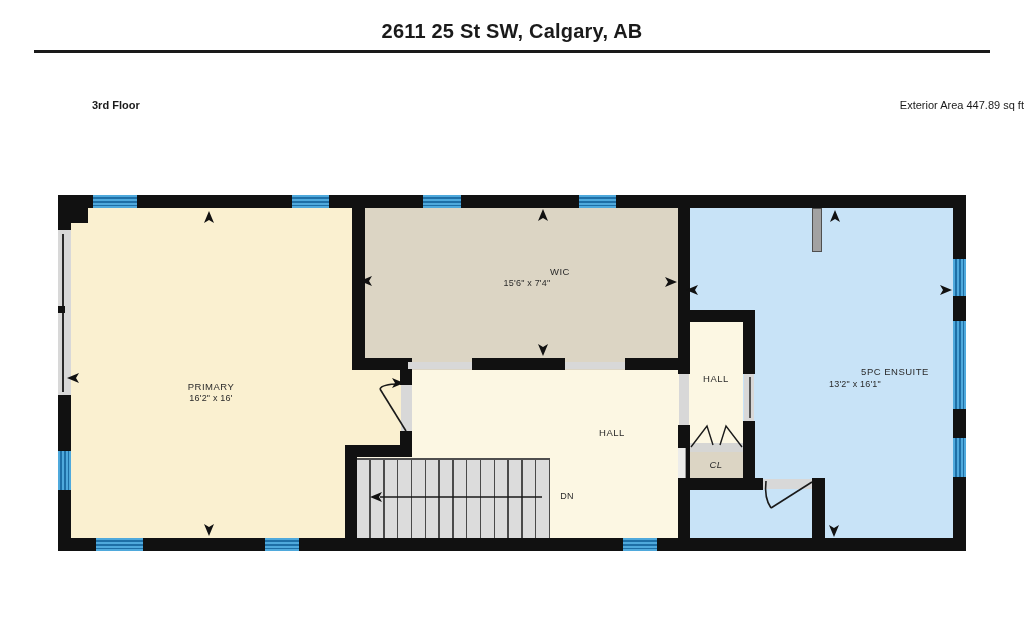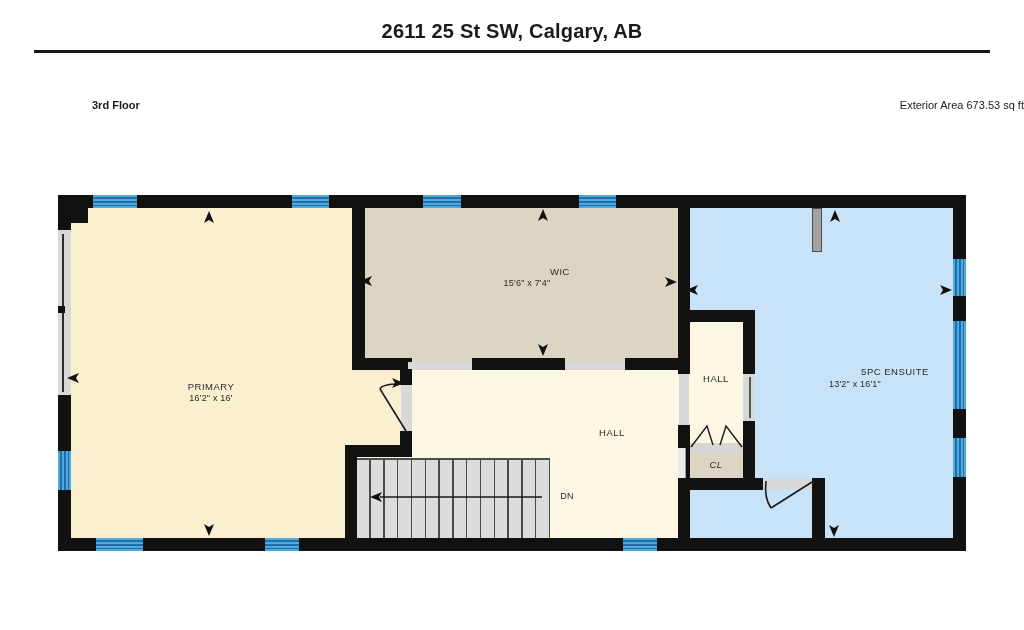--- a/index.html
+++ b/index.html
@@ -28,21 +28,21 @@
 </style>
 </head>
 <body>
 
 <div class="page">
 
   <div class="title">2611 25 St SW, Calgary, AB</div>
   <div class="rule"></div>
   <div class="subtitle">
     <span class="fl">3rd Floor</span>
-    <span>Exterior Area 673.53 sq ft</span>
+    <span>Exterior Area 447.89 sq ft</span>
   </div>
 
   <div class="abs" style="left:0;top:0;width:1024px;height:630px;">
 
     <div class="wall" style="left:58px;top:195px;width:908px;height:356px;"></div>
 
     <div class="fill" style="left:71px;top:208px;width:882px;height:330px;background:#fcf7e3;"></div>
 
     <div class="fill" style="left:71px;top:208px;width:281px;height:330px;background:#faf0d0;"></div>
     <div class="fill" style="left:352px;top:370px;width:50px;height:75px;background:#faf0d0;"></div>

